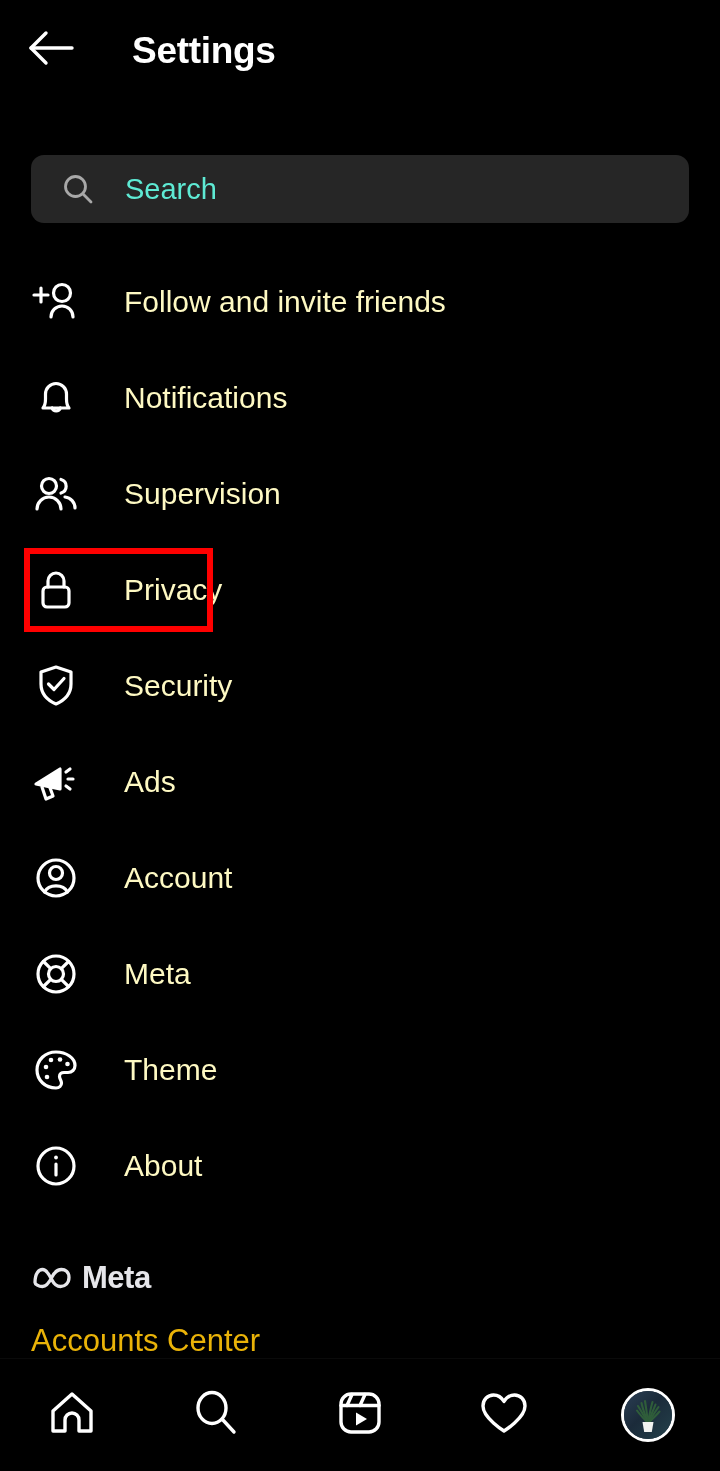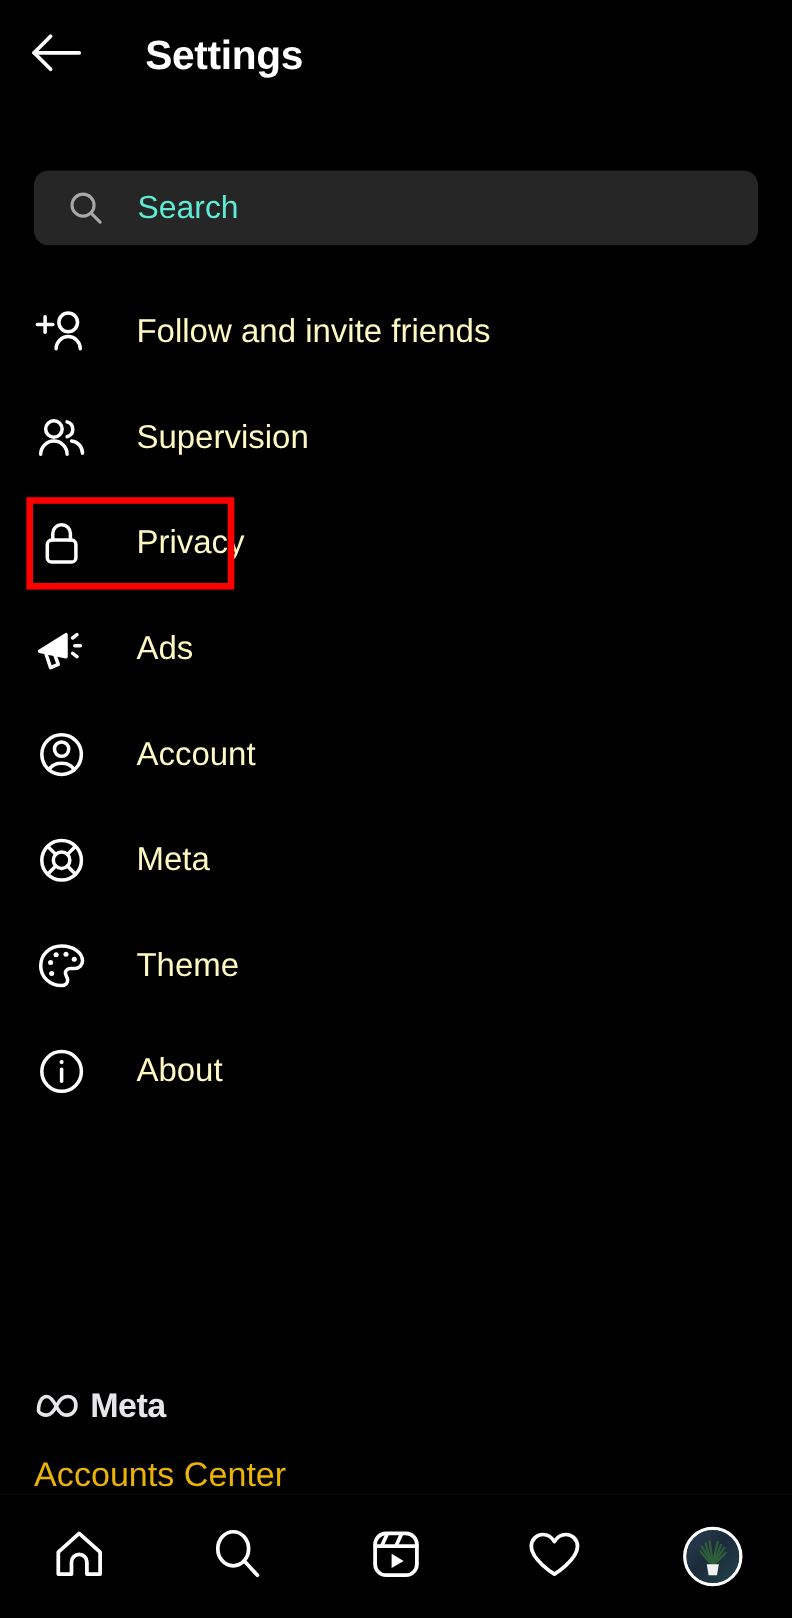--- a/index.html
+++ b/index.html
@@ -223,20 +223,29 @@
       <svg width="50" height="44" viewBox="0 0 50 44" fill="none" stroke="#ffffff" stroke-width="3.2" stroke-linecap="round" stroke-linejoin="round">
         <line x1="3" y1="15" x2="17" y2="15"></line>
         <line x1="10" y1="8" x2="10" y2="22"></line>
         <circle cx="31" cy="13" r="8.5"></circle>
         <path d="M20 37 a11 11 0 0 1 22 0"></path>
       </svg>
     </div>
     <div class="menu-label">Follow and invite friends</div>
   </div>
 
+  <div class="menu-row">
+    <div class="menu-icon">
+      <svg width="46" height="48" viewBox="0 0 46 48" fill="none" stroke="#ffffff" stroke-width="3.2" stroke-linecap="round" stroke-linejoin="round">
+        <path d="M10 34 c0 0 2.5 -3 2.5 -9 v-5 a10.5 10.5 0 0 1 21 0 v5 c0 6 2.5 9 2.5 9 z"></path>
+        <path d="M19 34 a4.5 4.5 0 0 0 8.4 0"></path>
+      </svg>
+    </div>
+    <div class="menu-label">Notifications</div>
+  </div>
 
   <div class="menu-row">
     <div class="menu-icon">
       <svg width="52" height="44" viewBox="0 0 52 44" fill="none" stroke="#ffffff" stroke-width="3.2" stroke-linecap="round" stroke-linejoin="round">
         <circle cx="19" cy="14" r="7.5"></circle>
         <path d="M7 37 a12 12 0 0 1 24 0"></path>
         <path d="M31 7.5 a7 7 0 0 1 0 13.5"></path>
         <path d="M35 25 a11 11 0 0 1 10 11"></path>
       </svg>
     </div>
@@ -246,20 +255,29 @@
   <div class="menu-row highlighted">
     <div class="menu-icon">
       <svg width="44" height="48" viewBox="0 0 44 48" fill="none" stroke="#ffffff" stroke-width="3.2" stroke-linecap="round" stroke-linejoin="round">
         <rect x="9" y="21" width="26" height="20" rx="4"></rect>
         <path d="M14 21 v-6 a8 8 0 0 1 16 0 v6"></path>
       </svg>
     </div>
     <div class="menu-label">Privacy</div>
   </div>
 
+  <div class="menu-row">
+    <div class="menu-icon">
+      <svg width="46" height="50" viewBox="0 0 46 50" fill="none" stroke="#ffffff" stroke-width="3.2" stroke-linecap="round" stroke-linejoin="round">
+        <path d="M23 6 L38 11 v12 c0 10 -7 16.5 -15 20 c-8 -3.5 -15 -10 -15 -20 V11 z"></path>
+        <polyline points="15.5,23 21,28.5 31,17.5"></polyline>
+      </svg>
+    </div>
+    <div class="menu-label">Security</div>
+  </div>
 
   <div class="menu-row">
     <div class="menu-icon">
       <svg width="52" height="48" viewBox="0 0 52 48" fill="none" stroke="#ffffff" stroke-width="3.2" stroke-linecap="round" stroke-linejoin="round">
         <path d="M6 26 L30 11 v20 L6 26 z" fill="#ffffff"></path>
         <path d="M12 29 l4 12 l7 -3 l-4 -11"></path>
         <line x1="36" y1="14" x2="40" y2="11"></line>
         <line x1="38" y1="21" x2="43" y2="21"></line>
         <line x1="36" y1="28" x2="40" y2="31"></line>
       </svg>

